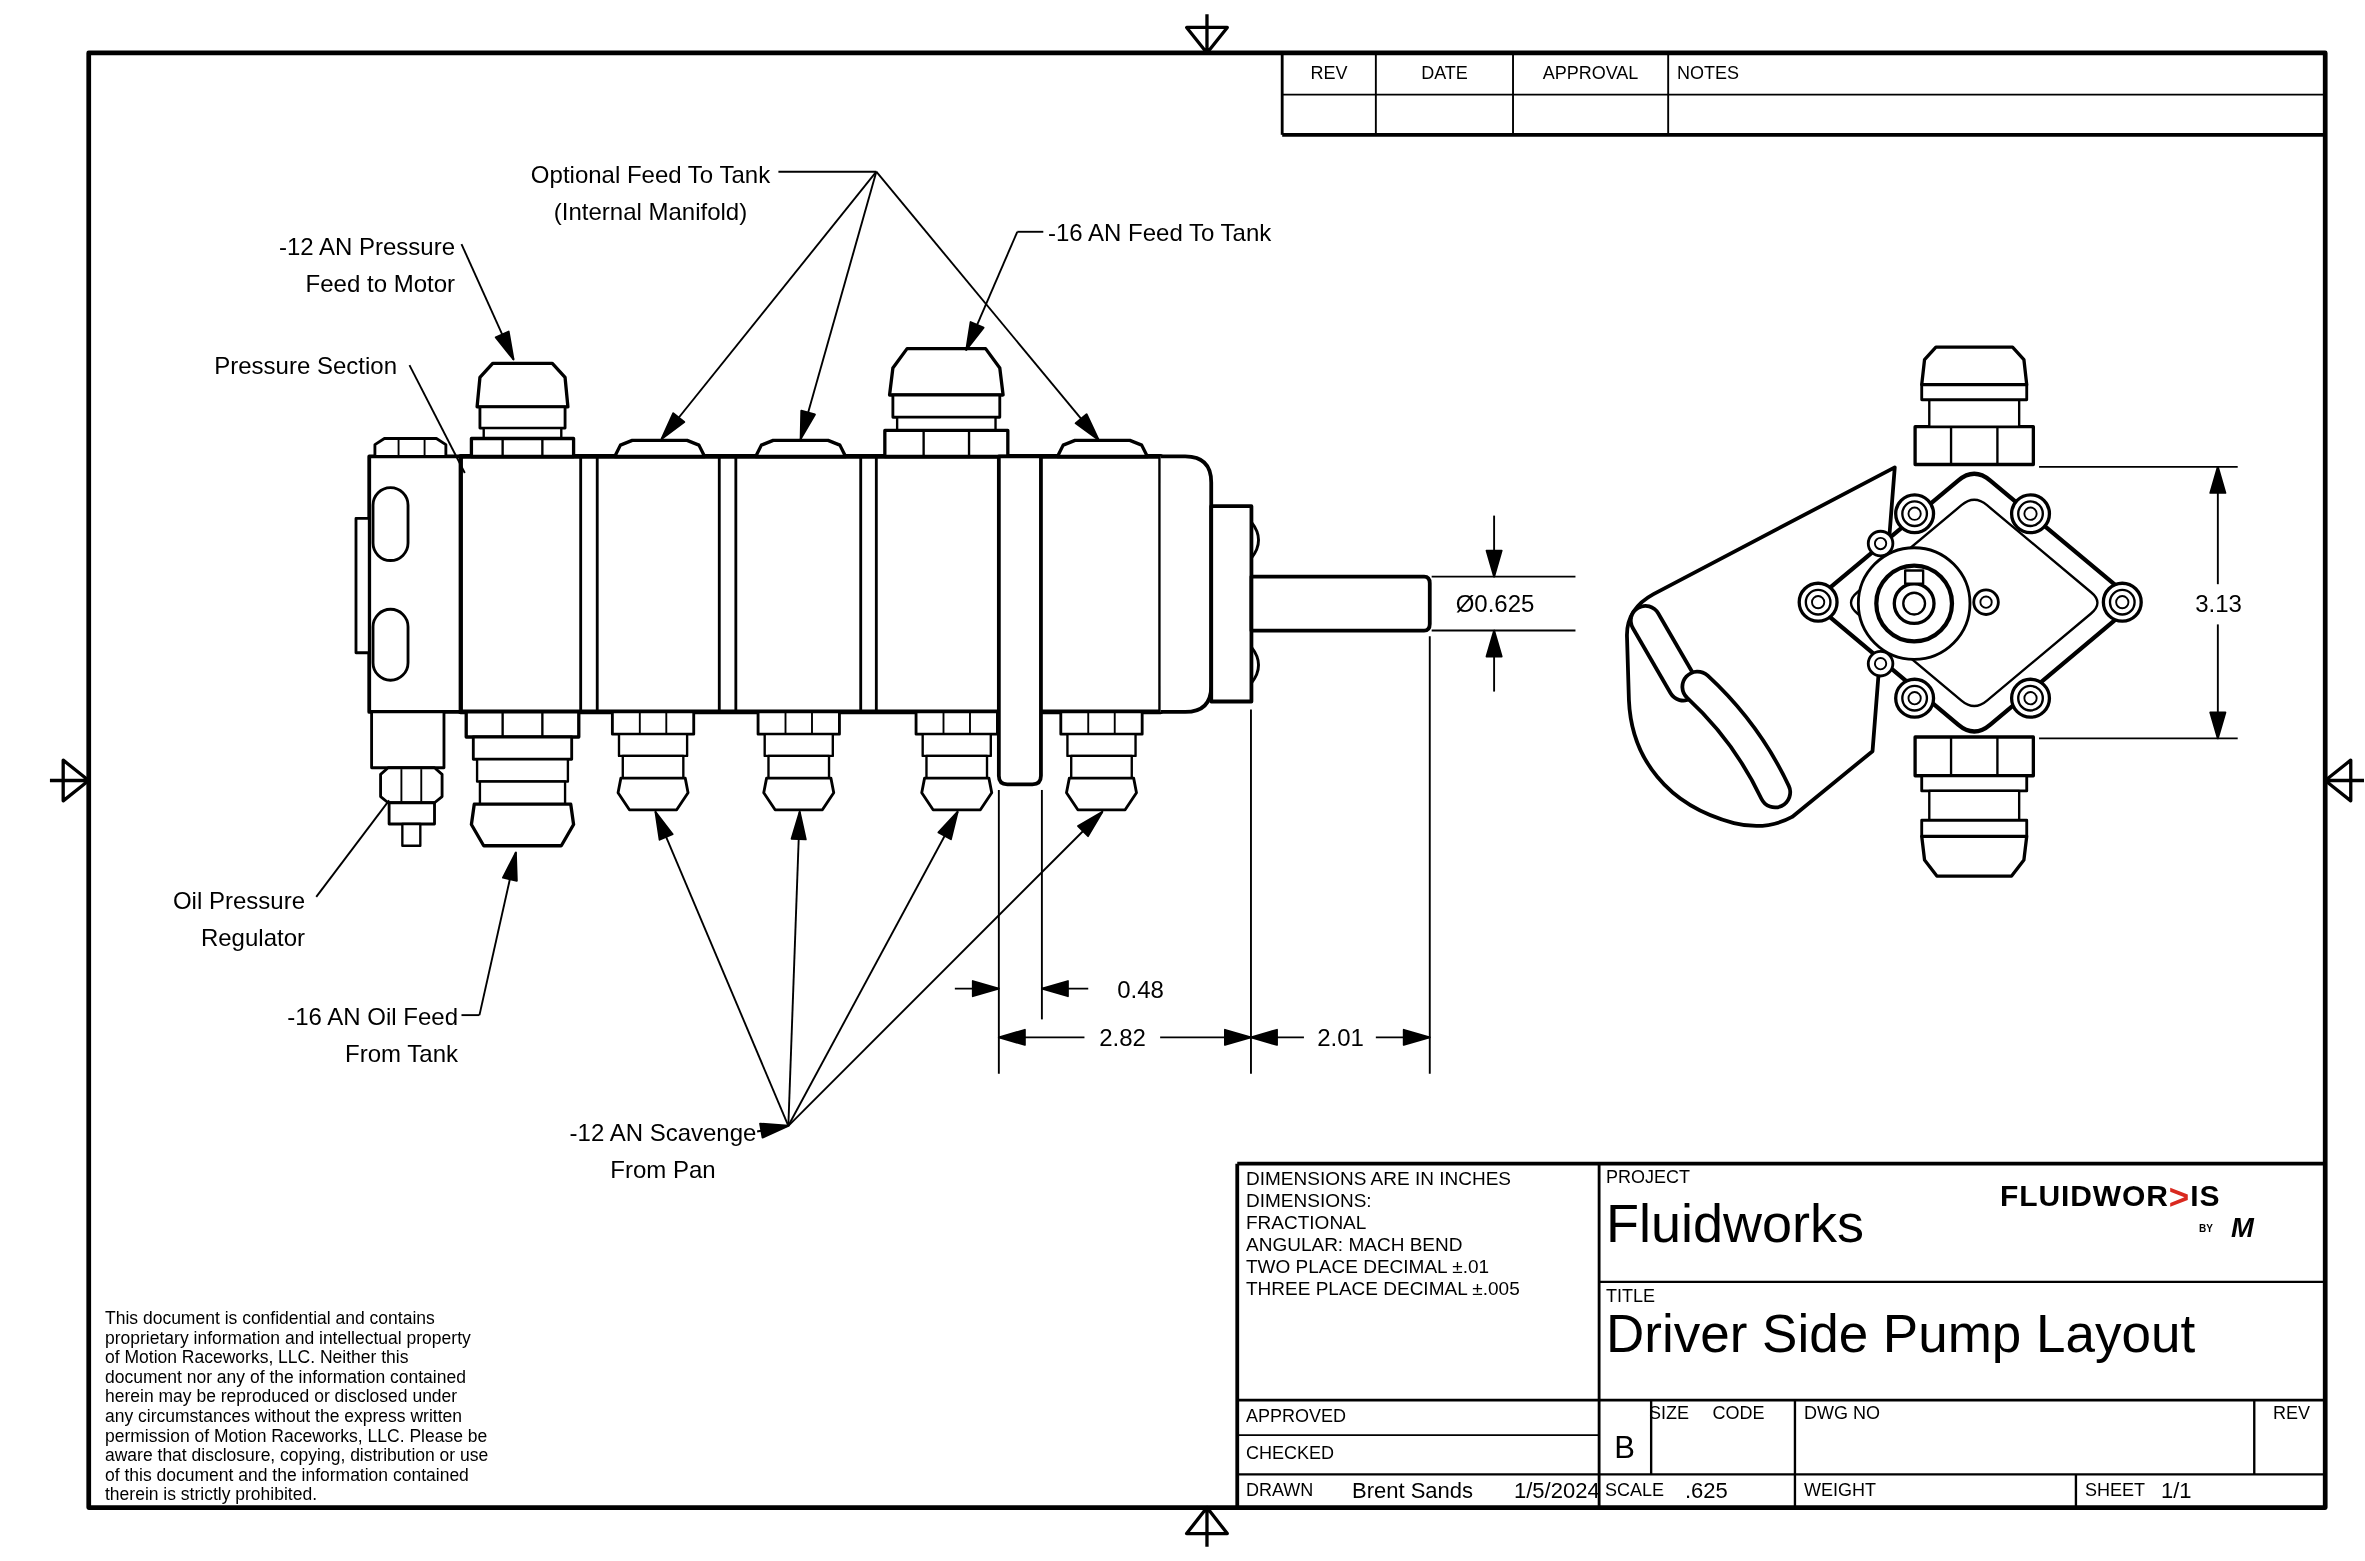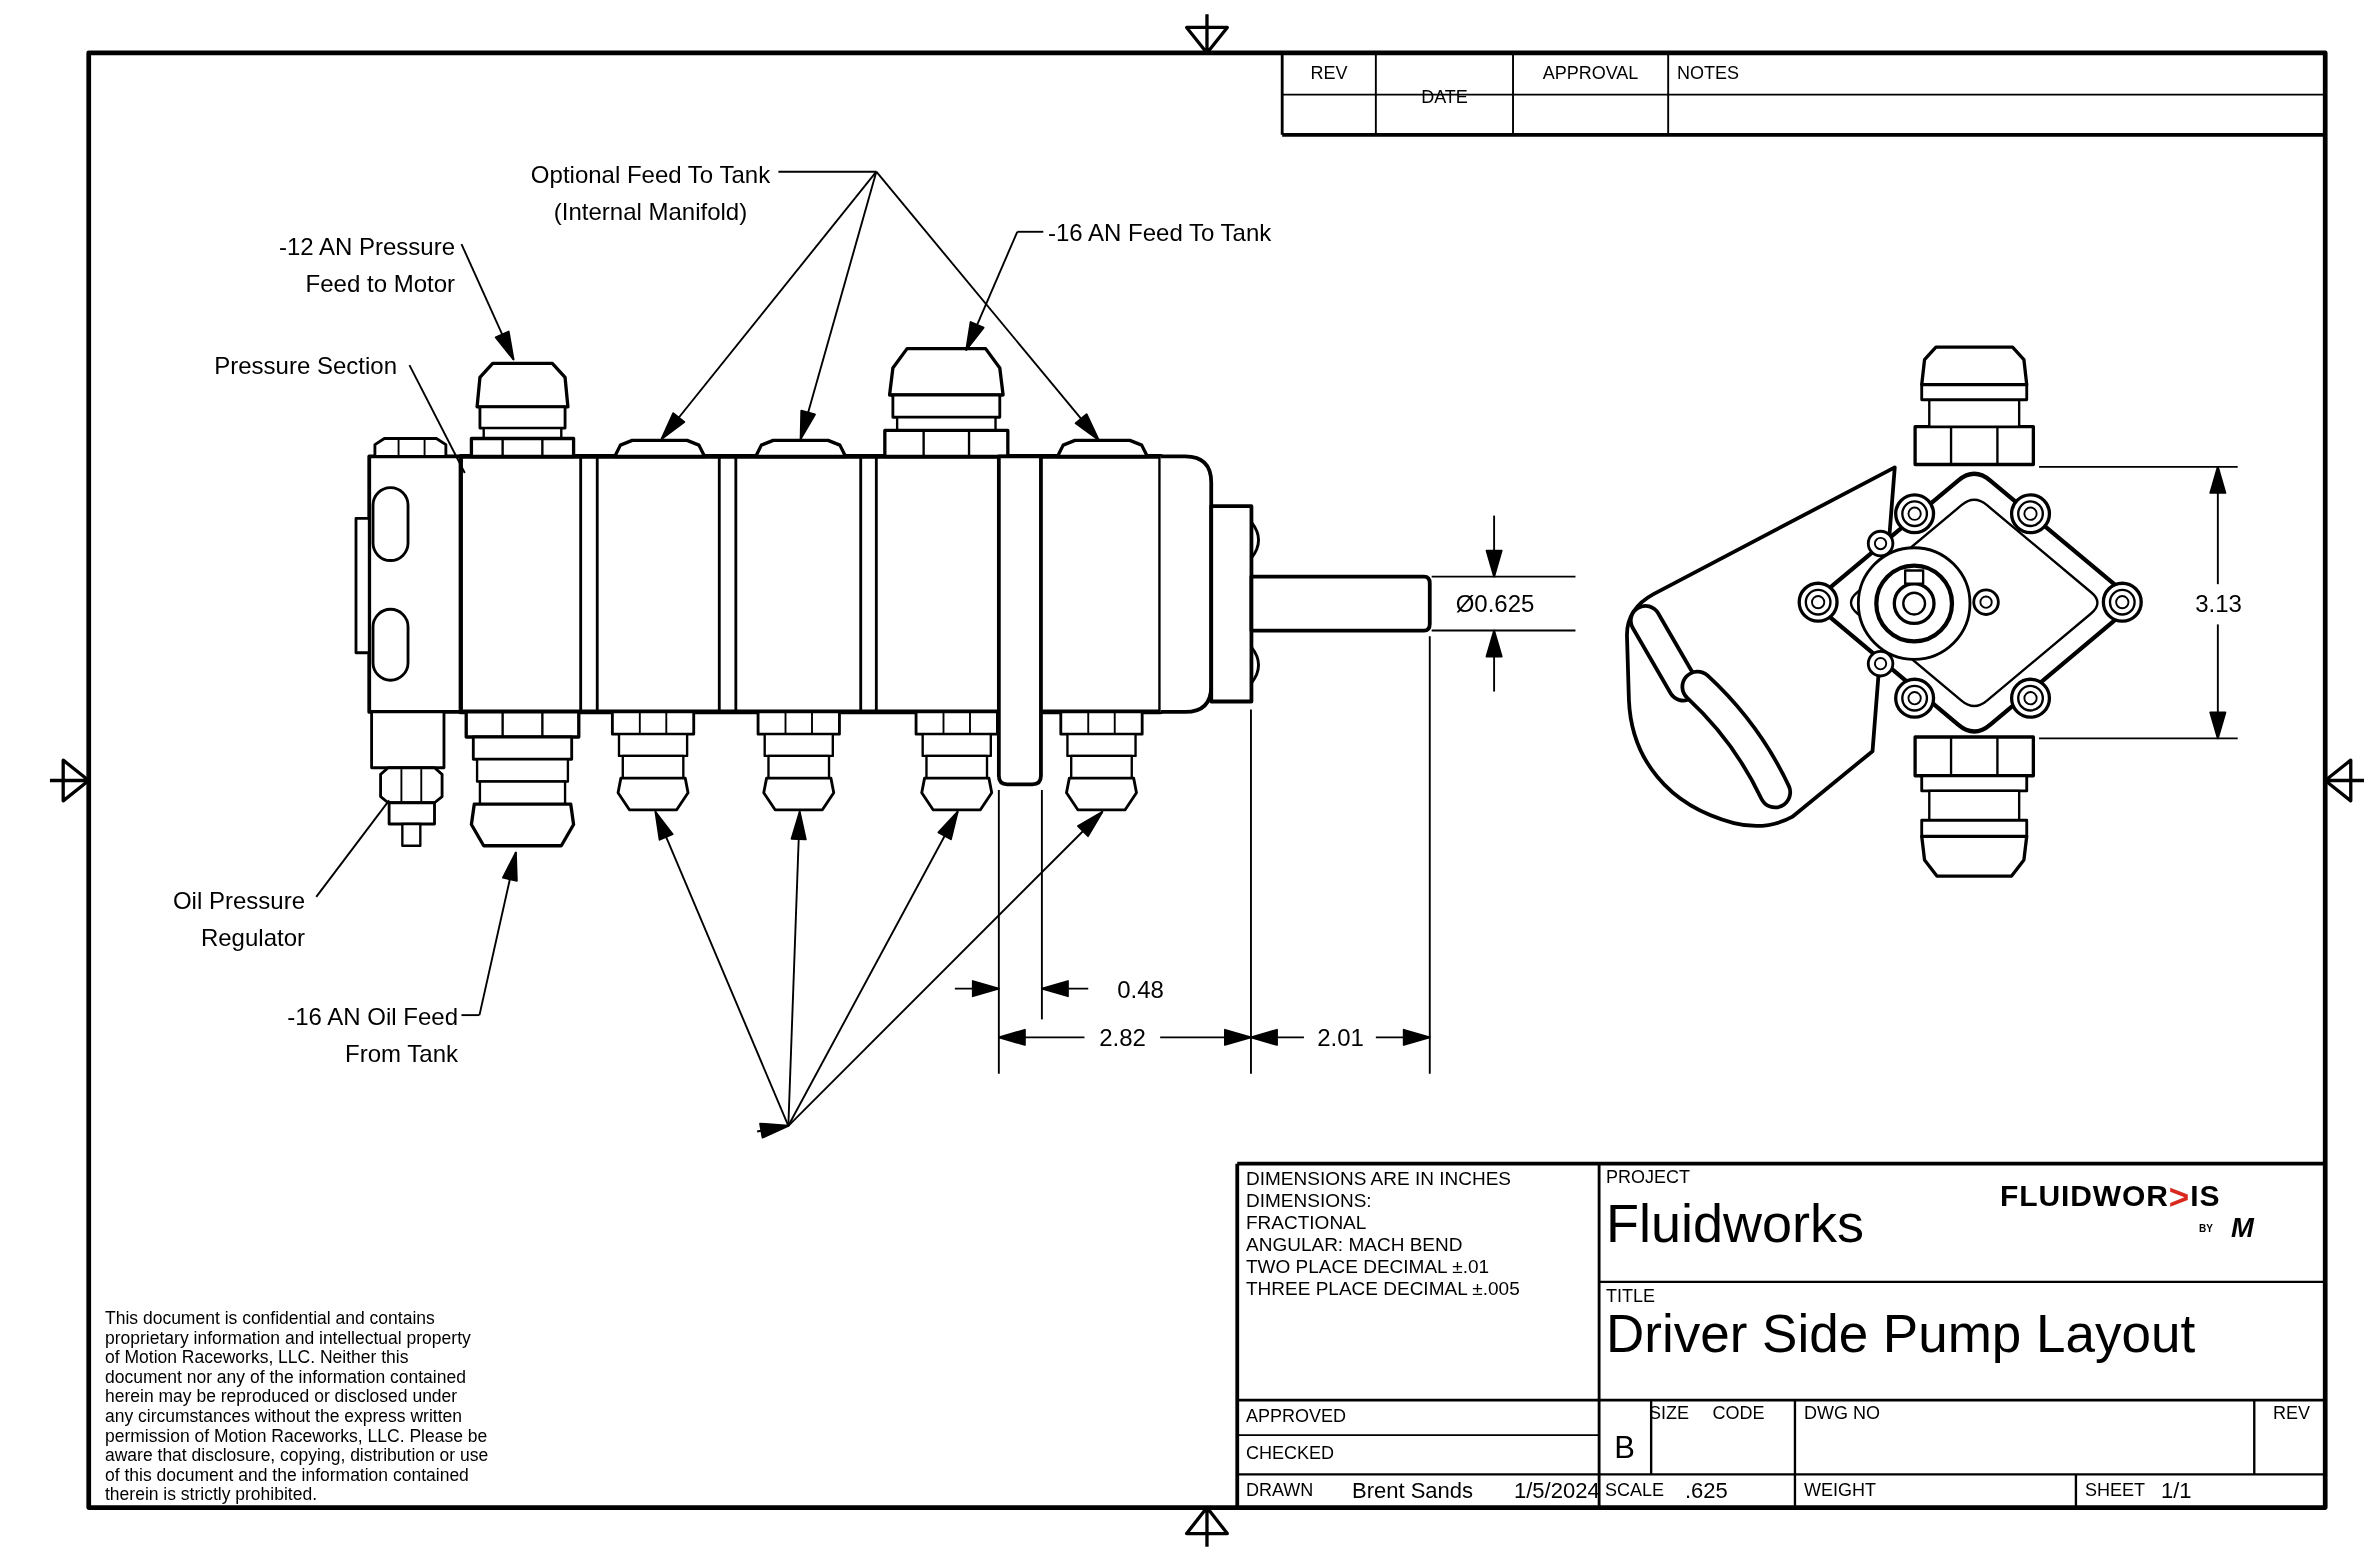--- a/index.html
+++ b/index.html
@@ -338,41 +338,45 @@
     <line x1="1666" y1="2380" x2="2024" y2="1716"></line>
     <line x1="1666" y1="2380" x2="2330" y2="1716"></line>
     <path d="M0,0 L-58,-15 L-58,15 Z" fill="#000" transform="translate(1385,1716) rotate(-113)"></path>
     <path d="M0,0 L-58,-15 L-58,15 Z" fill="#000" transform="translate(1690,1716) rotate(-87.9)"></path>
     <path d="M0,0 L-58,-15 L-58,15 Z" fill="#000" transform="translate(2024,1716) rotate(-61.7)"></path>
     <path d="M0,0 L-58,-15 L-58,15 Z" fill="#000" transform="translate(2330,1716) rotate(-45)"></path>
   </g>
 </svg>
 
 <div class="t c lbl" style="left:1282px;top:63px;width:94px;">REV</div>
-<div class="t c lbl" style="left:1376px;top:63px;width:137px;margin-top:24px;">DATE</div>
+<div class="t c lbl" style="left:1376px;top:63px;width:137px;">DATE</div>
 <div class="t c lbl" style="left:1513px;top:63px;width:155px;">APPROVAL</div>
 <div class="t lbl" style="left:1677px;top:63px;text-align:center;">NOTES</div>
 
 <div class="t c ann" style="left:504px;top:156px;width:293px;">
   <div>Optional Feed To Tank</div>
   <div>(Internal Manifold)</div>
 </div>
 <div class="t r ann" style="left:218px;top:228px;width:237px;">
   <div>-12 AN Pressure</div>
   <div>Feed to Motor</div>
 </div>
 <div class="t ann" style="left:1048px;top:214px;">-16 AN Feed To Tank</div>
 <div class="t r ann" style="left:189px;top:347px;width:208px;">Pressure Section</div>
 <div class="t r ann" style="left:116px;top:882px;width:189px;">
   <div>Oil Pressure</div>
   <div>Regulator</div>
 </div>
 <div class="t r ann" style="left:221px;top:998px;width:237px;">
   <div>-16 AN Oil Feed</div>
   <div>From Tank</div>
+</div>
+<div class="t c ann" style="left:521px;top:1114px;width:284px;">
+  <div>-12 AN Scavenge</div>
+  <div>From Pan</div>
 </div>
 
 <div class="t c dim" style="left:1093px;top:976px;width:95px;">0.48</div>
 <div class="t c dim" style="left:1075px;top:1024px;width:95px;">2.82</div>
 <div class="t c dim" style="left:1293px;top:1024px;width:95px;">2.01</div>
 <div class="t c dim" style="left:1429px;top:590px;width:132px;">Ø0.625</div>
 <div class="t c dim" style="left:2171px;top:590px;width:95px;">3.13</div>
 
 <div class="t tol" style="left:1246px;top:1168px;">
   <div>DIMENSIONS ARE IN INCHES</div>

